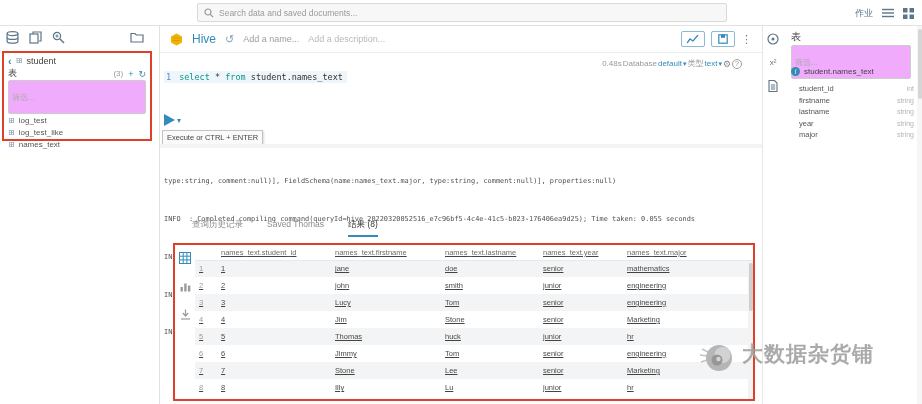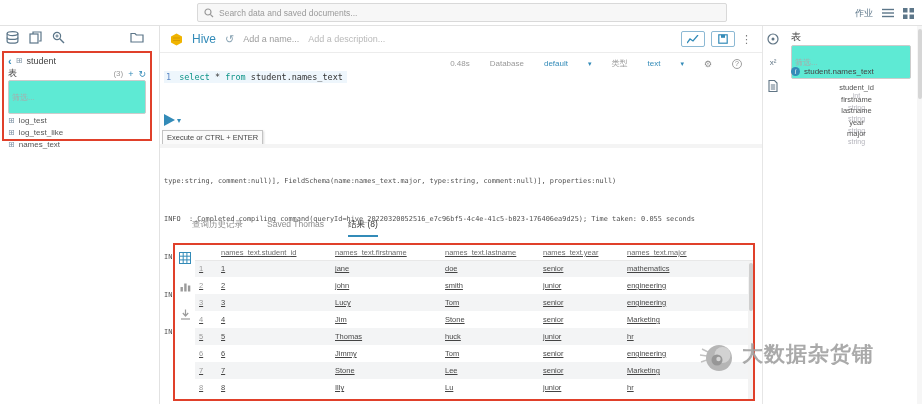--- a/index.html
+++ b/index.html
@@ -22,39 +22,39 @@
   .lp-icons { position:absolute; left:6px; top:5px; display:flex; gap:10px; color:#5c7689; align-items:center; }
   .lp-folder { position:absolute; left:130px; top:5px; color:#5c7689; }
   .assist { position:absolute; left:2px; top:25px; width:150px; height:90px; border:2px solid #e0402a; background:#fff; padding:1px 4px; }
   .a-row1 { display:flex; align-items:center; gap:4px; font-size:9px; color:#444; height:13px; }
   .back { color:#338bb8; font-size:11px; font-weight:bold; line-height:10px; }
   .gly { color:#7e93a5; font-size:8px; }
   .a-row2 { display:flex; align-items:center; font-size:9px; color:#444; height:13px; }
   .a-row2 .cnt { margin-left:auto; color:#999; font-size:8px; }
   .a-row2 .bluei { color:#338bb8; font-size:9px; margin-left:5px; }
   .a-filter, .rp-filter { height:13px; border:1px solid #ccc; border-radius:2px; font-size:8px; padding:16px 3px;
-            color:#666; font-family:inherit; outline:none; background:#5eead4; }
+            color:#666; font-family:inherit; outline:none; background:#f0abfc; }
   .a-filter { width:100%; }
   .a-filter::placeholder, .rp-filter::placeholder { color:#aaa; }
   .a-item { display:flex; align-items:center; gap:4px; height:12px; font-size:8px; color:#555; }
 
   
   .main { left:160px; top:26px; width:602px; height:378px; background:#fff; }
   .mheader { position:absolute; left:0; top:0; width:602px; height:27px; border-bottom:1px solid #ececec;
              display:flex; align-items:center; padding:0 10px; gap:9px; }
   .hive { color:#338bb8; font-size:12px; }
   .hist { color:#8aa4b4; font-size:11px; }
   .ph { color:#9d9d9d; font-size:9px; }
   .ph2 { color:#b9b9b9; font-size:9px; }
   .mh-right { margin-left:auto; display:flex; gap:6px; align-items:center; }
   .obtn { width:24px; height:16px; border:1px solid #8cb9d4; border-radius:2px; display:flex; align-items:center;
           justify-content:center; color:#338bb8; background:#fff; cursor:pointer; }
   .dots { color:#7a7a7a; font-size:11px; }
 
-  .meta { position:absolute; top:32px; right:20px; display:flex; align-items:center; gap:20px; font-size:8px; color:#999; }
+  .meta { position:absolute; top:32px; right:20px; display:flex; align-items:center; gap:1px; font-size:8px; color:#999; }
   .meta .val { color:#338bb8; }
   .caret { color:#338bb8; font-size:7px; }
   .gear { color:#8b8b8b; font-size:9px; }
   .help { width:10px; height:10px; border:1px solid #9f9f9f; border-radius:50%; font-size:7px;
           display:flex; align-items:center; justify-content:center; color:#8b8b8b; }
 
   .code { position:absolute; top:45px; left:4px; display:flex; gap:8px; font-family:"DejaVu Sans Mono",monospace;
           font-size:8.5px; background:#eef6fc; padding:1px 4px 1px 2px; }
   .lnum { color:#5b87c5; }
   .kw { color:#0e9488;margin-top:40px; }
@@ -92,21 +92,21 @@
   .rstrip { left:762px; top:26px; width:21px; height:378px; border-left:1px solid #e6e6e6;
             display:flex; flex-direction:column; align-items:center; padding-top:7px; gap:13px; color:#607585; }
   .sup { font-size:8px; color:#607585; }
   .rpanel { left:783px; top:26px; width:135px; height:378px; }
   .rp-title { position:absolute; top:4px; left:8px; font-size:10px; color:#444; }
   .rp-filter { position:absolute; top:19px; left:8px; width:120px; height:14px; }
   .rp-table { position:absolute; top:41px; left:8px; display:flex; align-items:center; gap:4px; font-size:8px; color:#444; }
   .iinfo { width:9px; height:9px; border-radius:50%; background:#338bb8; color:#fff; font-size:6.5px;
            display:flex; align-items:center; justify-content:center; font-style:italic; flex:0 0 auto; }
   .rp-cols { position:absolute; top:57px; left:16px; right:4px; }
-  .rp-col { display:flex; justify-content:space-between; align-items:center; height:11.5px; font-size:7.5px; color:#555;flex-direction:column; }
+  .rp-col { display:flex; justify-content:space-between; align-items:center; height:11.5px; font-size:7.5px; color:#555; }
   .rp-type { color:#b4b4bc; font-size:7px; }
   .winscroll { left:917px; top:26px; width:5px; height:378px; background:#f6f6f6; }
   .winthumb { position:absolute; top:3px; left:0.5px; width:4px; height:70px; background:#d6d6d6; border-radius:2px; }
 
   
   .watermark { left:698px; top:340px; display:flex; align-items:flex-start; gap:8px; opacity:.92; }
   .wm-text { font-size:21px; color:#a3a3a3; font-weight:bold; letter-spacing:1px; }
 </style>
 </head>
 <body>

